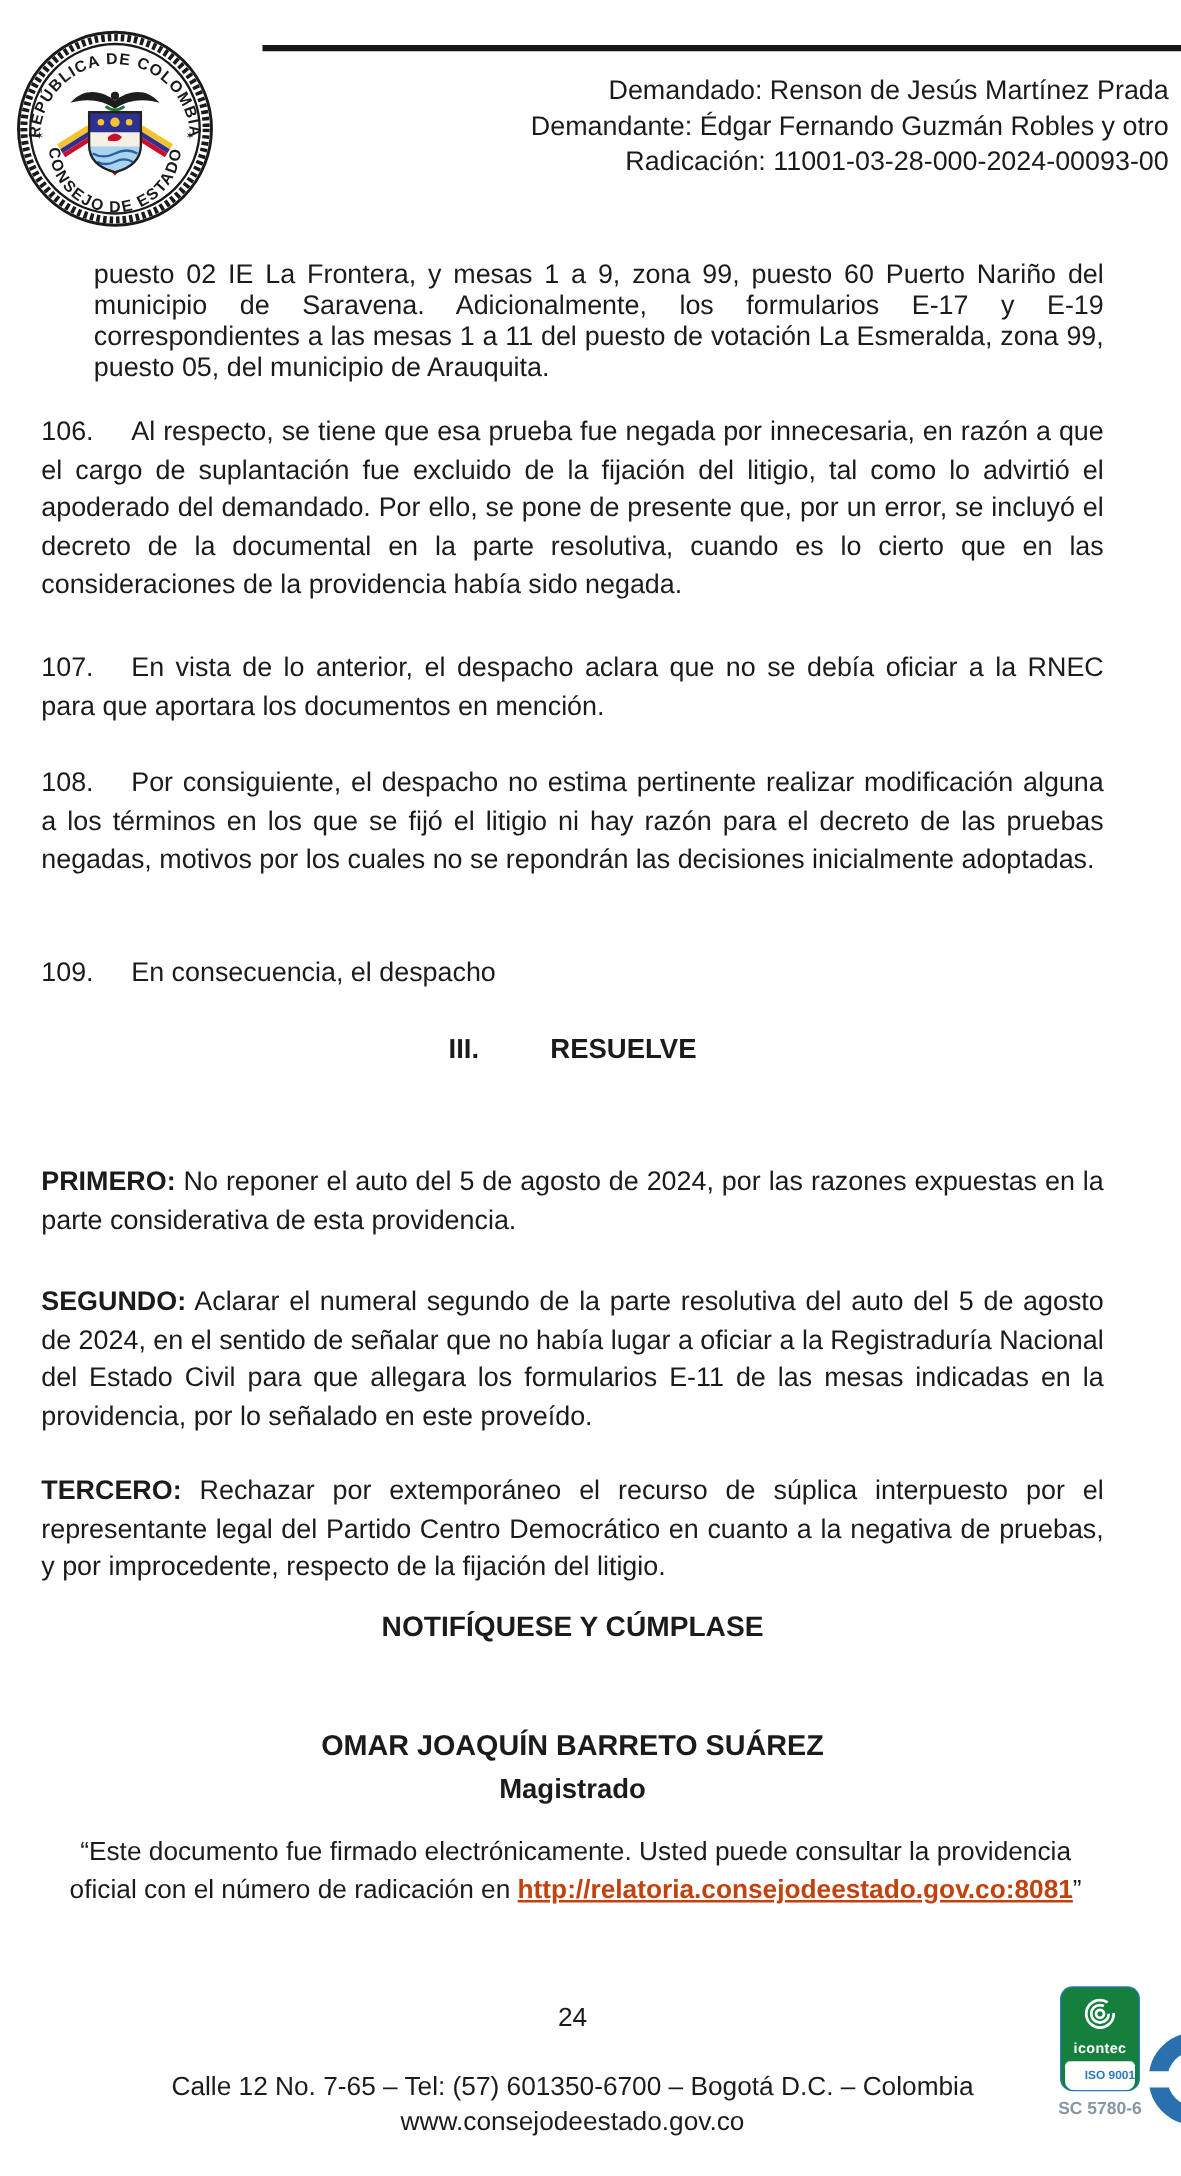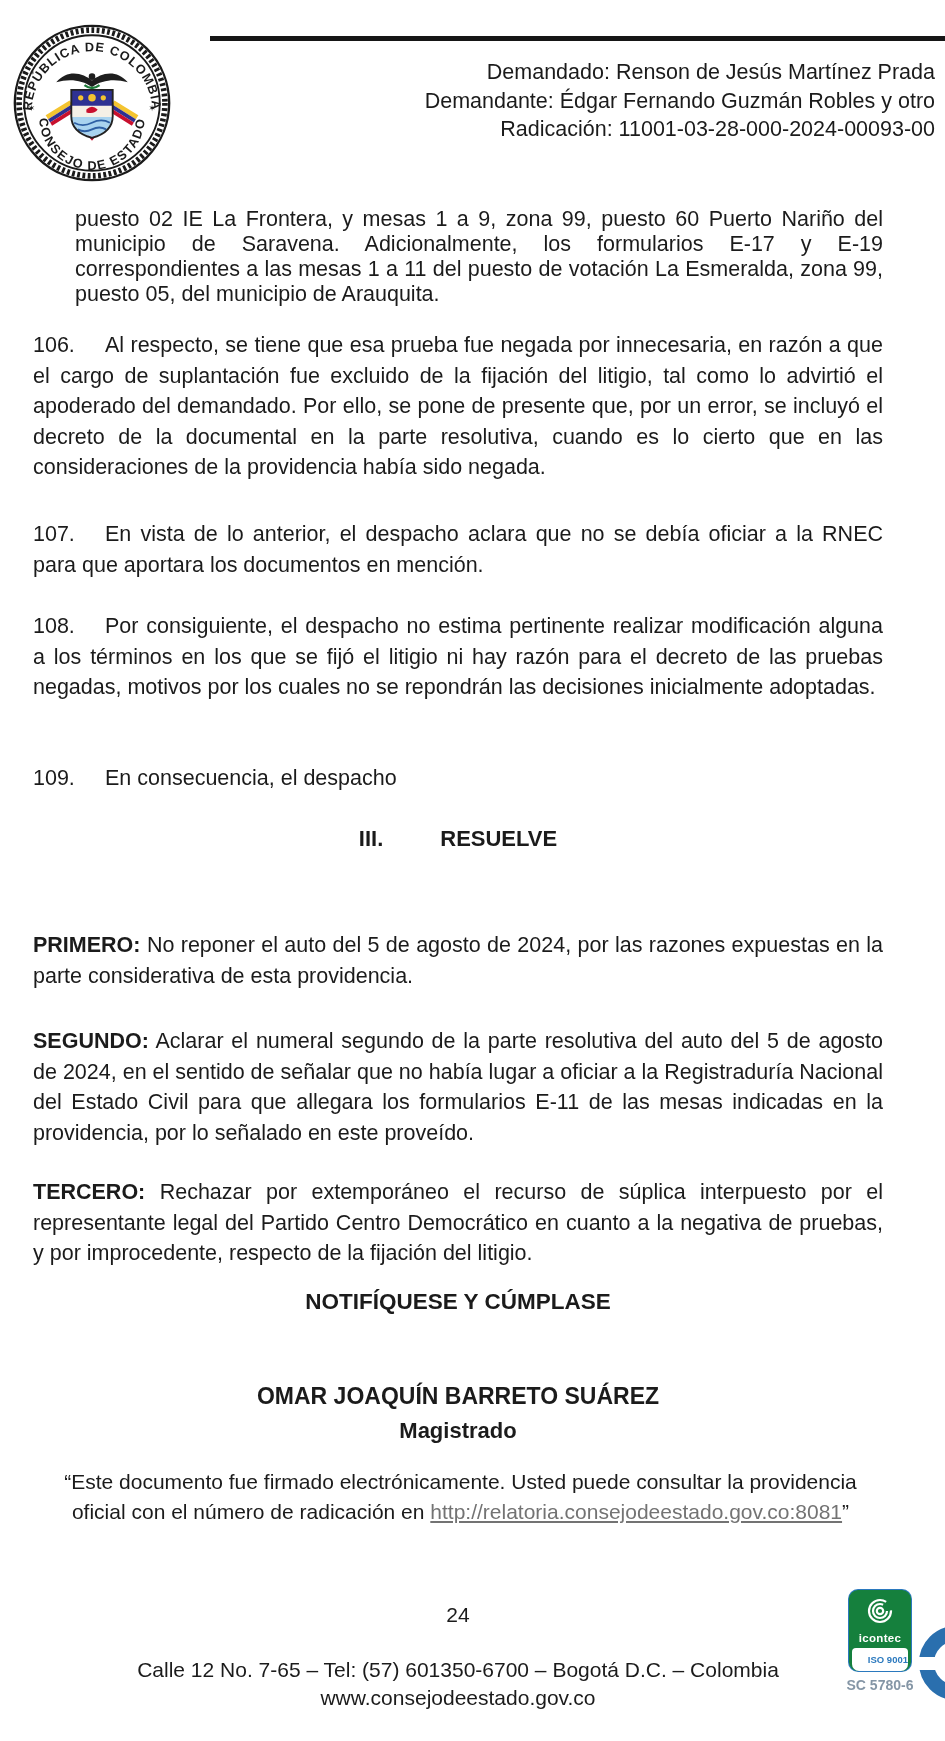--- a/index.html
+++ b/index.html
@@ -27,21 +27,21 @@
   .resuelve{left:33px;top:826px;width:850px;text-align:center;font-weight:bold;font-size:22px;}
   .rnum{margin-right:57px;}
   .res{left:33px;width:850px;line-height:30.5px;text-align:justify;margin-top:45px;}
   .primero{top:885px;} .segundo{top:981px;} .tercero{top:1132px;}
   .res b{font-weight:bold;}
   .closing{left:33px;top:1289px;width:850px;text-align:center;font-weight:bold;font-size:22.5px;}
   .signature{position:absolute;left:33px;top:1381px;width:850px;text-align:center;}
   .sig-name{font-weight:bold;font-size:23px;line-height:30px;}
   .sig-title{font-weight:bold;font-size:22px;margin-top:7px;}
   .note{left:38px;top:1467px;width:845px;text-align:center;line-height:29.5px;font-size:21px;}
-  .note a{color:#737373;text-decoration:underline;cursor:pointer;}
+  .note a{color:#c2410c;text-decoration:underline;cursor:pointer;font-weight:bold;}
   
   .pageno{position:absolute;left:33px;top:1603px;width:850px;text-align:center;font-size:21px;}
   .footer-center{position:absolute;left:33px;top:1656px;width:850px;text-align:center;font-size:21px;line-height:28px;}
   .icontec{position:absolute;left:842px;top:1590px;width:76px;text-align:center;}
   .badge{
     width:62px;margin:0 auto;background:#15803d;border-radius:9px;
     box-shadow:0 0 0 1px #2B79BE;
   }
   .badge-top{padding:6px 0 2px;}
   .badge-name{color:#ffffff;font-weight:bold;font-size:11.5px;letter-spacing:.3px;padding-bottom:4px;}

